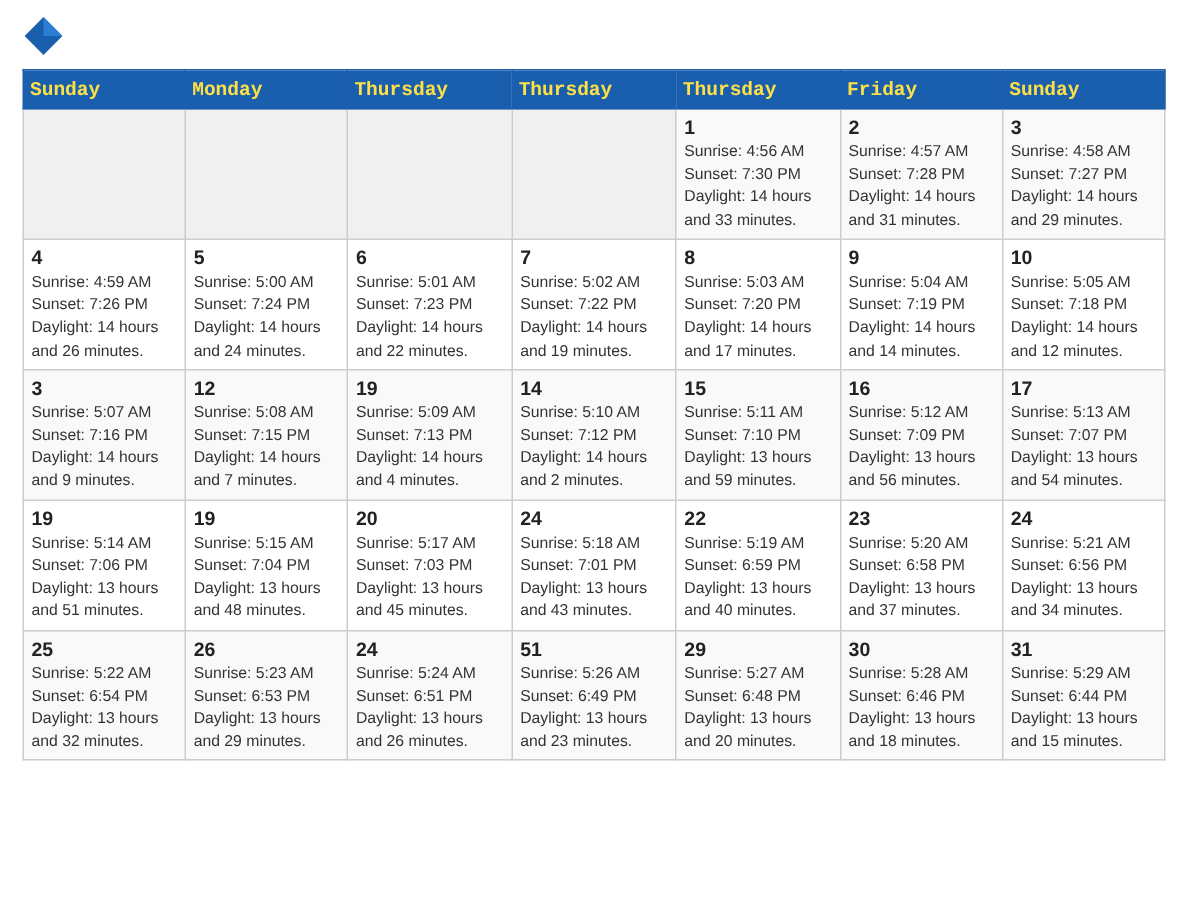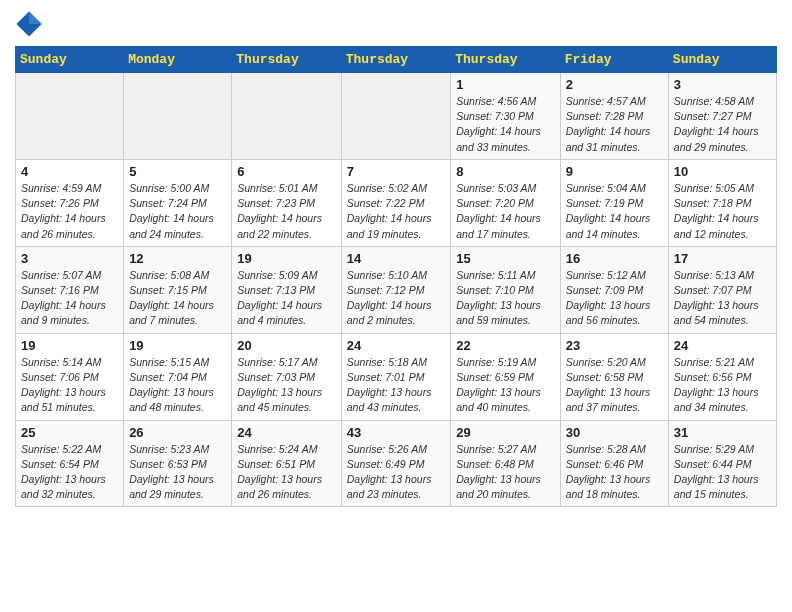--- a/index.html
+++ b/index.html
@@ -79,21 +79,20 @@
       font-size: 13px;
       font-weight: bold;
       color: #222;
       display: block;
       margin-bottom: 2px;
     }
     .day-info {
       color: #333;
       font-size: 10.5px;
       line-height: 1.45;
-      font-style: italic;
     }
     .empty-cell {
       background: #f0f0f0 !important;
     }
   </style>
 </head>
 <body>
 
 <div class="header">
   <div class="logo">
@@ -242,21 +241,21 @@
         </td>
         <td>
           <span class="day-num">26</span>
           <div class="day-info">Sunrise: 5:23 AM<br>Sunset: 6:53 PM<br>Daylight: 13 hours<br>and 29 minutes.</div>
         </td>
         <td>
           <span class="day-num">24</span>
           <div class="day-info">Sunrise: 5:24 AM<br>Sunset: 6:51 PM<br>Daylight: 13 hours<br>and 26 minutes.</div>
         </td>
         <td>
-          <span class="day-num">43</span>
+          <span class="day-num">51</span>
           <div class="day-info">Sunrise: 5:26 AM<br>Sunset: 6:49 PM<br>Daylight: 13 hours<br>and 23 minutes.</div>
         </td>
         <td>
           <span class="day-num">29</span>
           <div class="day-info">Sunrise: 5:27 AM<br>Sunset: 6:48 PM<br>Daylight: 13 hours<br>and 20 minutes.</div>
         </td>
         <td>
           <span class="day-num">30</span>
           <div class="day-info">Sunrise: 5:28 AM<br>Sunset: 6:46 PM<br>Daylight: 13 hours<br>and 18 minutes.</div>
         </td>

